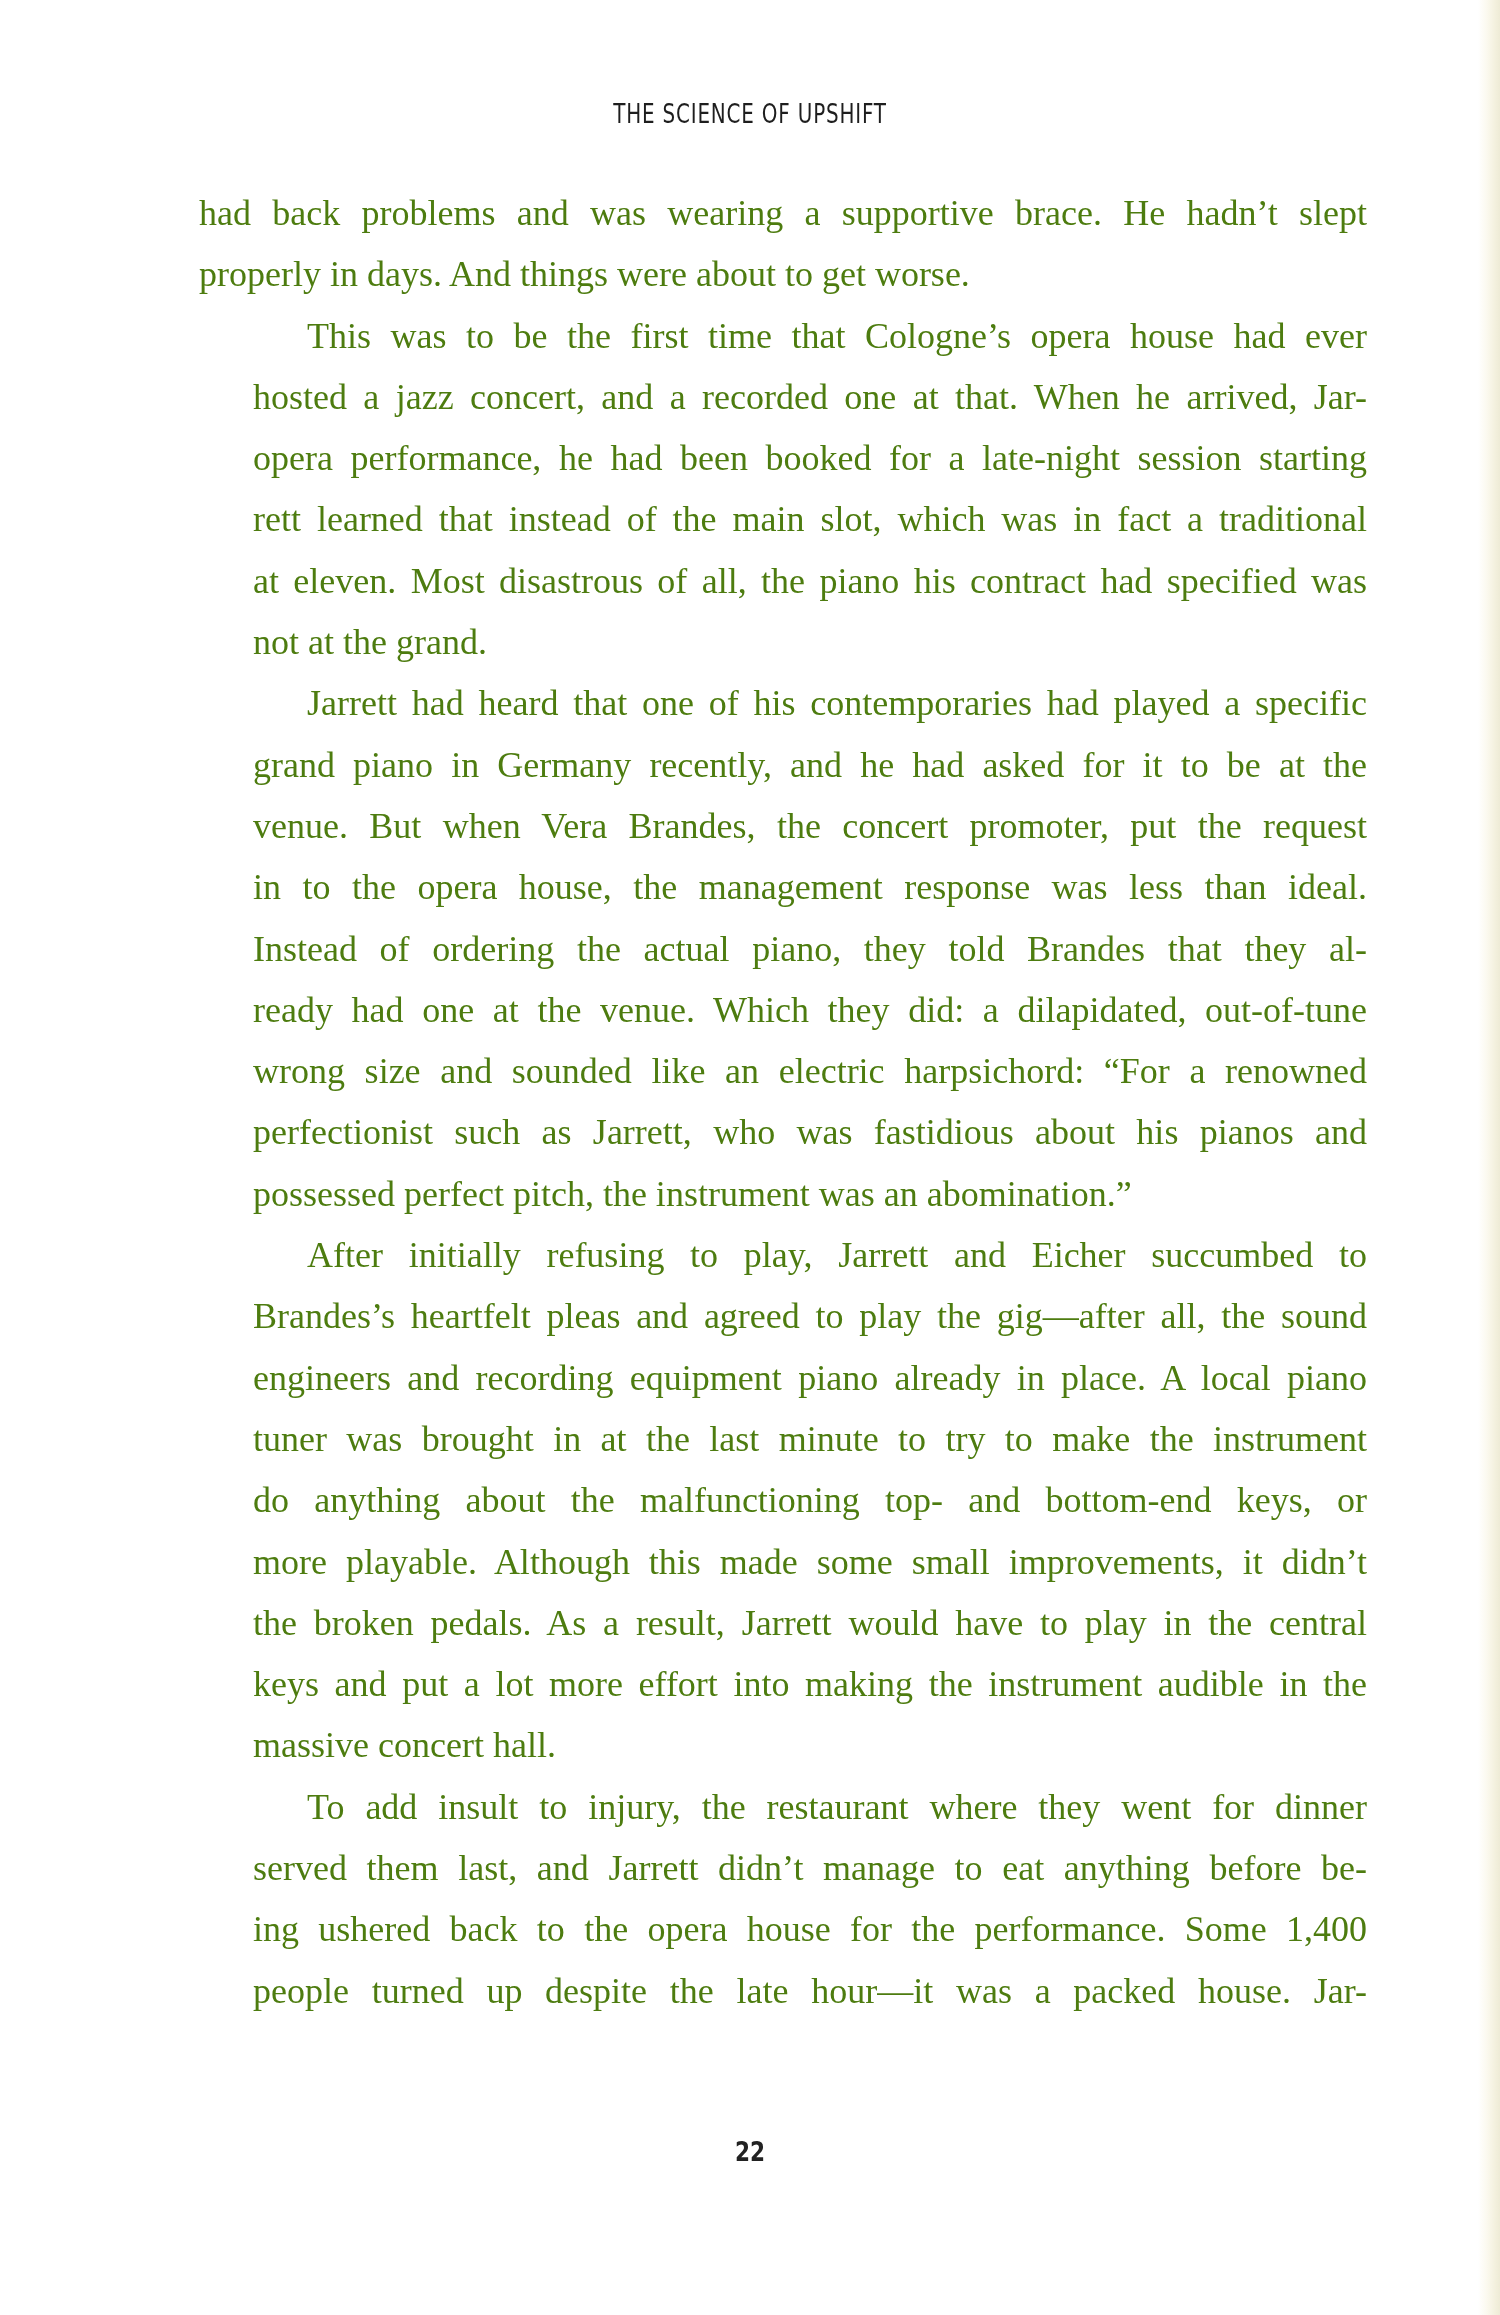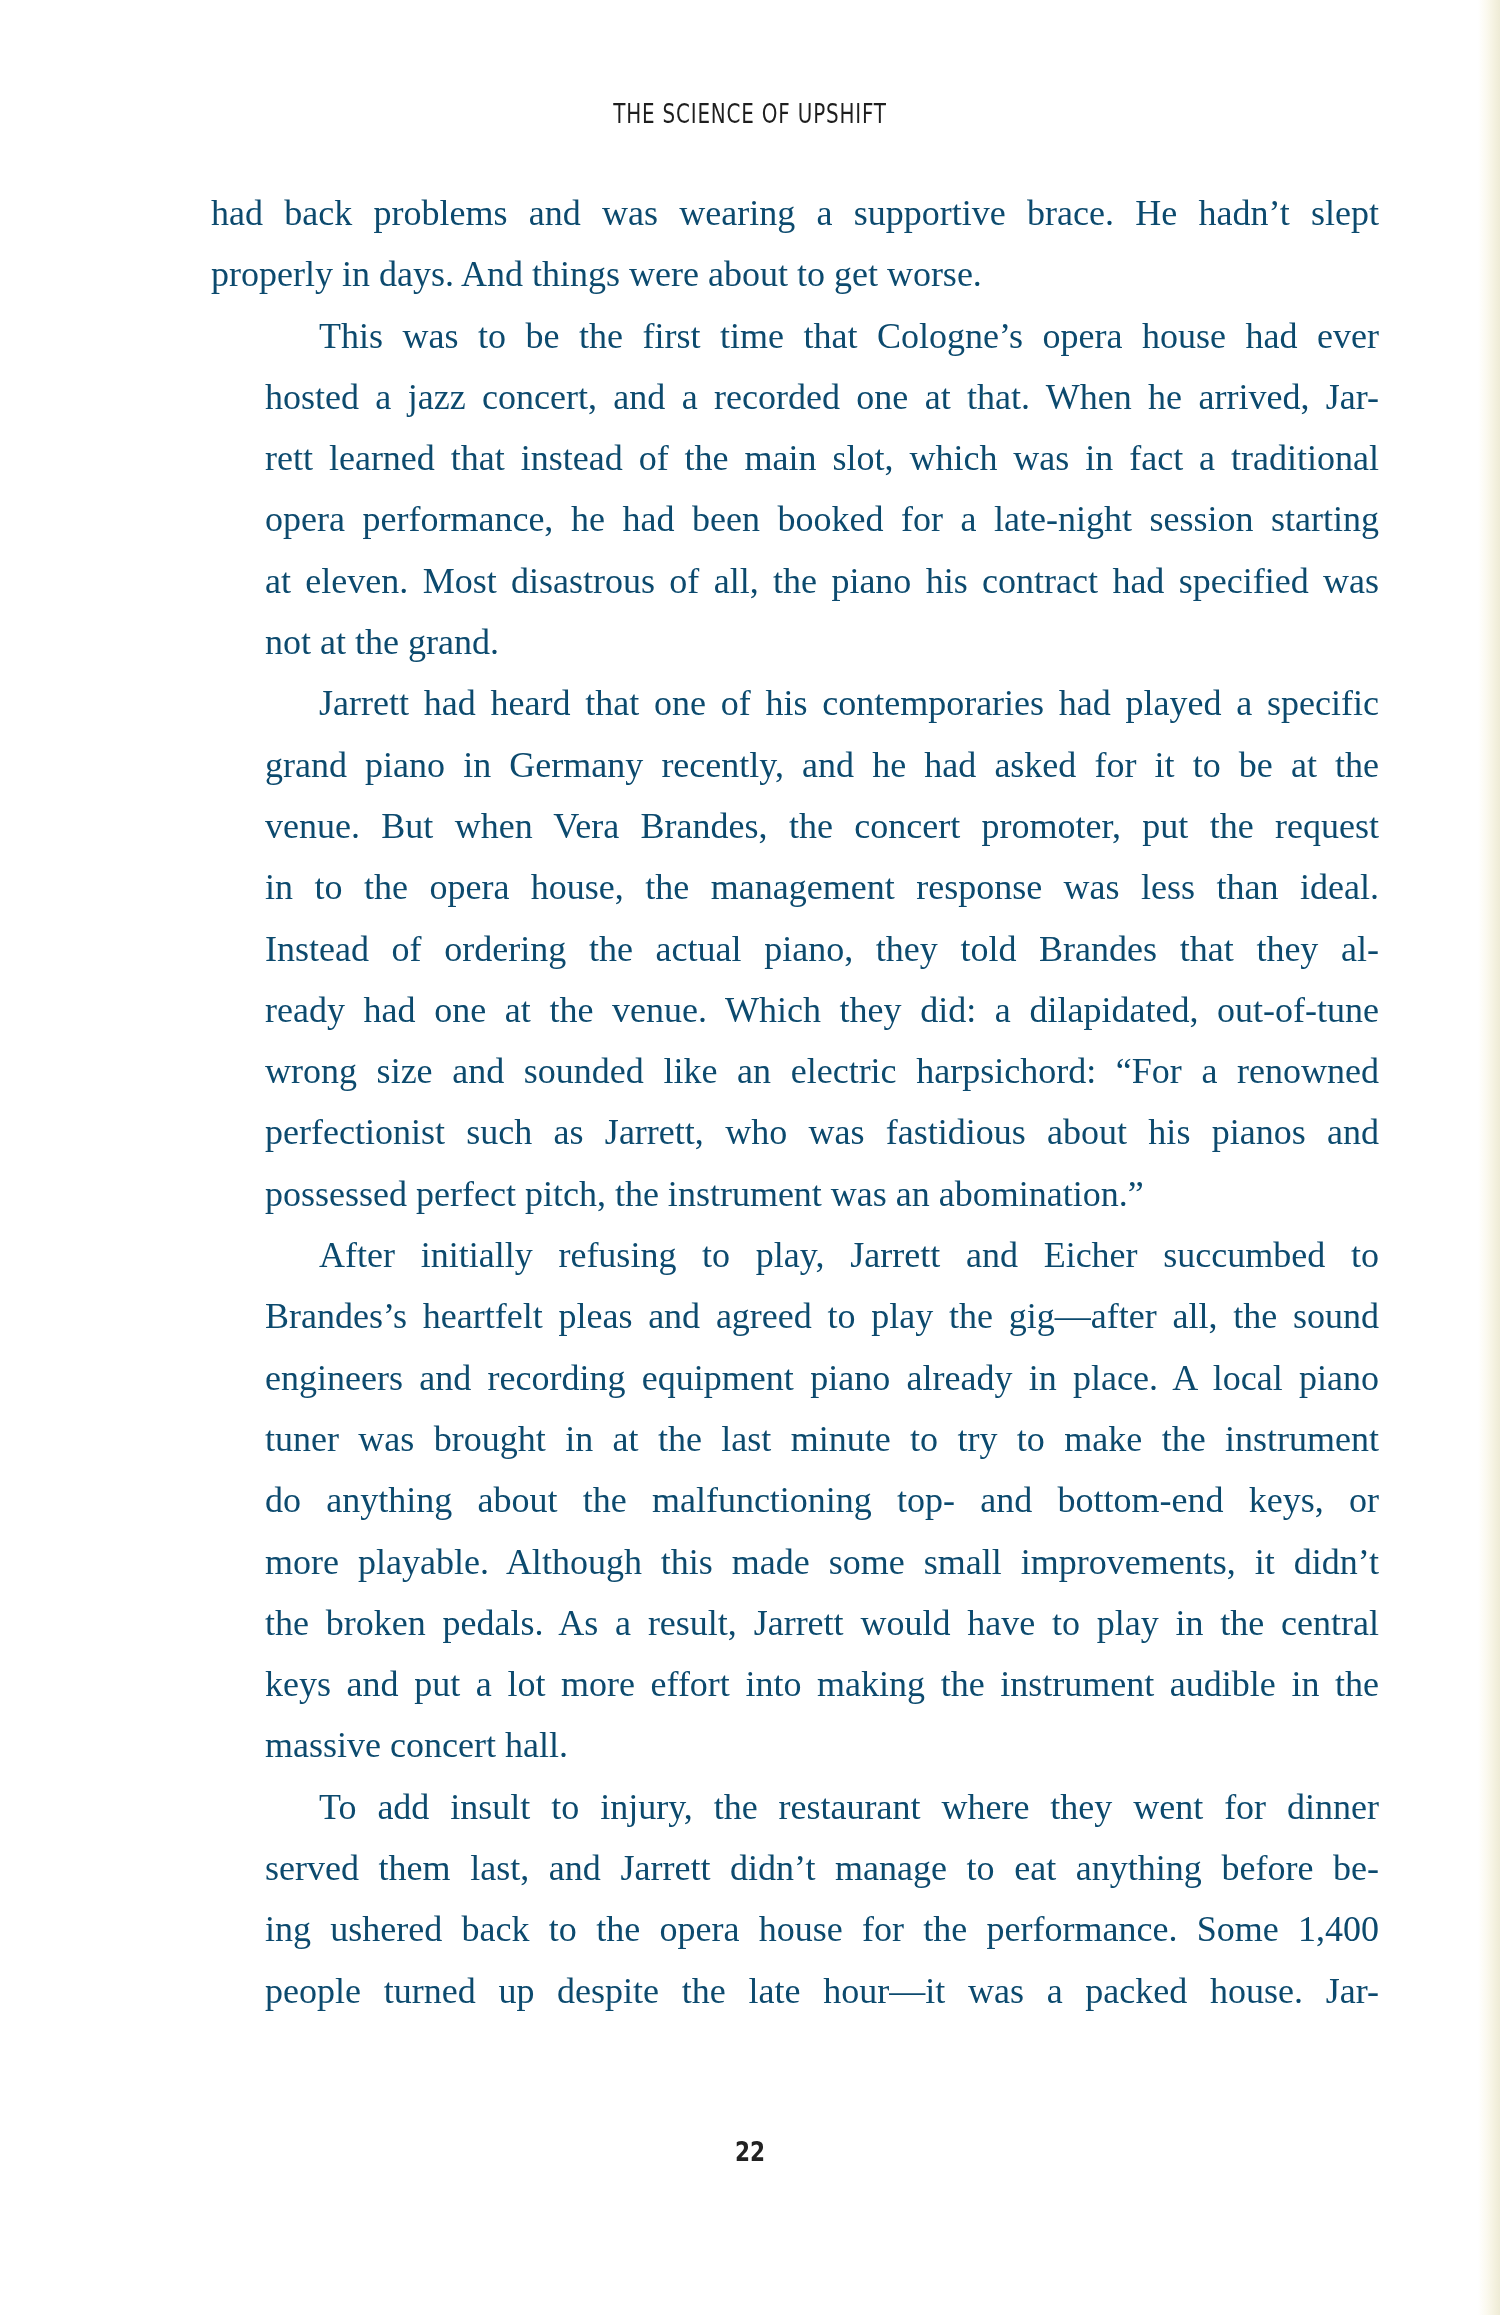--- a/index.html
+++ b/index.html
@@ -42,23 +42,22 @@
     transform-origin: center;
   }
   .body-text {
     position: absolute;
     left: 199px;
     top: 183px;
     width: 1168px;
     font-family: "Liberation Serif", "DejaVu Serif", serif;
     font-size: 36px;
     line-height: 61.3px;
-    color: #0c4a6e;
+    color: #4d7c0f;
     text-align: justify;
-    margin-left: 12px;
   }
   .body-text p {
     margin: 0;
     text-indent: 0;
   }
   .body-text p.indent {
     text-indent: 54px;
   }
   .line {
     display: block;
@@ -93,22 +92,22 @@
   <div class="running-head">THE SCIENCE OF UPSHIFT</div>
 
   <div class="body-text" id="body-text">
       <p>
         <span class="line">had back problems and was wearing a supportive brace. He hadn’t slept</span>
         <span class="line last">properly in days. And things were about to get worse.</span>
       </p>
       <p class="indent">
         <span class="line" style="padding-left: 54px;">This was to be the first time that Cologne’s opera house had ever</span>
         <span class="line">hosted a jazz concert, and a recorded one at that. When he arrived, Jar-</span>
+        <span class="line">opera performance, he had been booked for a late-night session starting</span>
         <span class="line">rett learned that instead of the main slot, which was in fact a traditional</span>
-        <span class="line">opera performance, he had been booked for a late-night session starting</span>
         <span class="line">at eleven. Most disastrous of all, the piano his contract had specified was</span>
         <span class="line last">not at the grand.</span>
       </p>
       <p class="indent">
         <span class="line" style="padding-left: 54px;">Jarrett had heard that one of his contemporaries had played a specific</span>
         <span class="line">grand piano in Germany recently, and he had asked for it to be at the</span>
         <span class="line">venue. But when Vera Brandes, the concert promoter, put the request</span>
         <span class="line">in to the opera house, the management response was less than ideal.</span>
         <span class="line">Instead of ordering the actual piano, they told Brandes that they al-</span>
         <span class="line">ready had one at the venue. Which they did: a dilapidated, out-of-tune</span>

